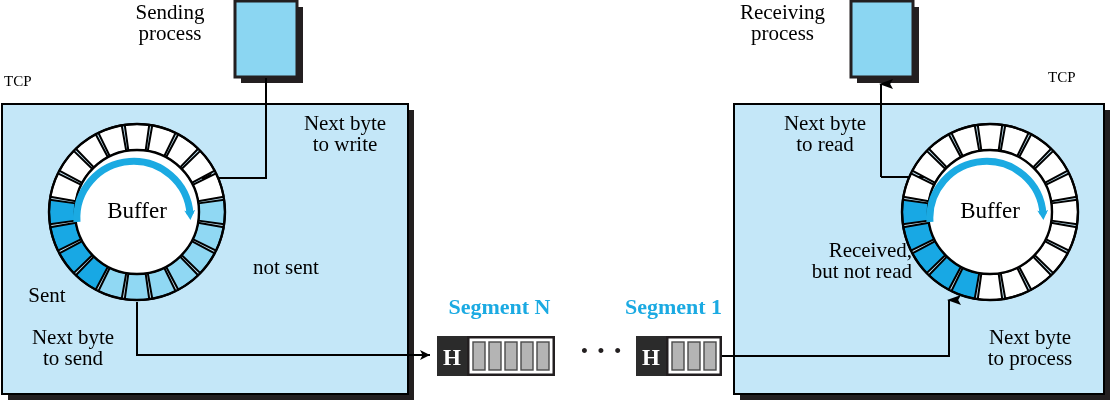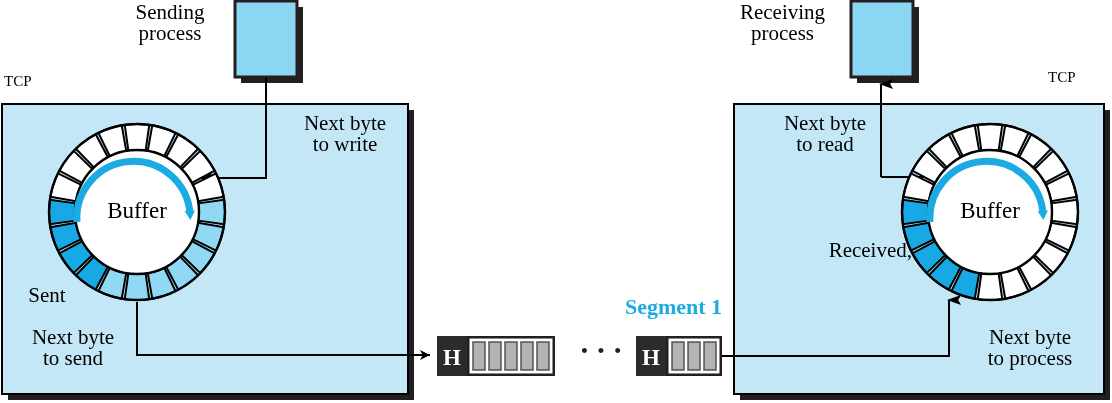--- a/index.html
+++ b/index.html
@@ -166,29 +166,31 @@
   </div>
 
   <div class="lbl buf" style="left:87px;top:199px;width:100px;">Buffer</div>
 
   <div class="lbl big" style="left:275px;top:113px;width:140px;">
     <div>Next byte</div>
     <div>to write</div>
   </div>
 
   <div class="lbl big" style="left:206px;top:257px;width:160px;">
+    <div>not sent</div>
   </div>
 
   <div class="lbl big" style="left:10px;top:285px;width:74px;">Sent</div>
 
   <div class="lbl big" style="left:8px;top:327px;width:130px;">
     <div>Next byte</div>
     <div>to send</div>
   </div>
 
+  <div class="lbl seg" style="left:432px;top:296px;width:135px;">Segment N</div>
 
   <div class="lbl seg" style="left:606px;top:296px;width:135px;">Segment 1</div>
 
   <div class="lbl" style="left:570px;top:341px;width:64px;font-size:21px;letter-spacing:2px;color:#231F20;">• • •</div>
 
   <div class="lbl tcp" style="left:1048px;top:70px;width:60px;text-align:left;">TCP</div>
 
   <div class="lbl big" style="left:715px;top:2px;width:135px;">
     <div>Receiving</div>
     <div>process</div>
@@ -196,20 +198,21 @@
 
   <div class="lbl buf" style="left:940px;top:199px;width:100px;">Buffer</div>
 
   <div class="lbl big" style="left:755px;top:113px;width:140px;">
     <div>Next byte</div>
     <div>to read</div>
   </div>
 
   <div class="lbl big" style="left:752px;top:240px;width:160px;text-align:right;">
     <div>Received,</div>
+    <div>but not read</div>
   </div>
 
   <div class="lbl big" style="left:955px;top:327px;width:150px;">
     <div>Next byte</div>
     <div>to process</div>
   </div>
 
 </div>
 
 </body></html>

